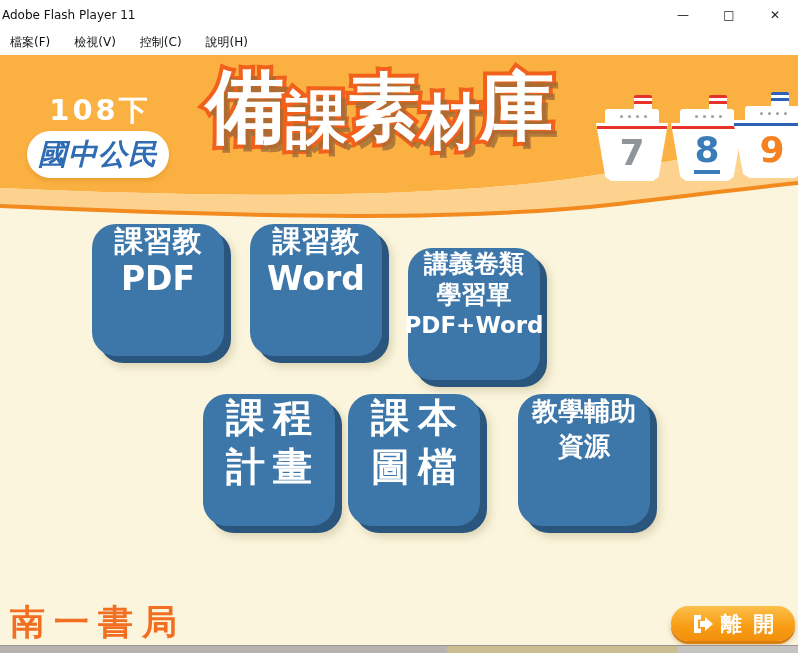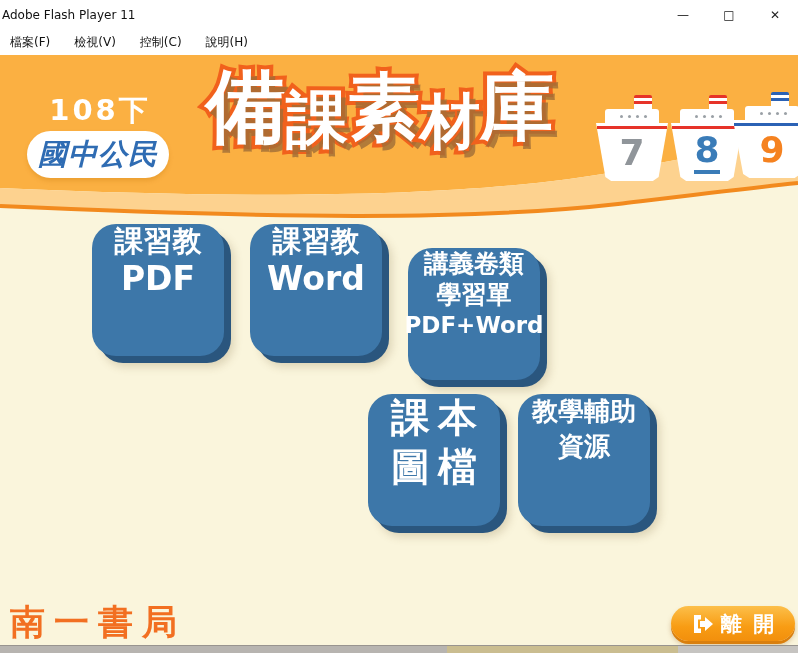--- a/index.html
+++ b/index.html
@@ -161,21 +161,25 @@
   <div class="tile t-small" style="left:250px; top:169px;">
     <div class="ln">課習教</div>
     <div class="ln latin">Word</div>
   </div>
   <div class="tile t-multi" style="left:408px; top:169px;margin-top:24px;">
     <div class="ln">講義卷類</div>
     <div class="ln">學習單</div>
     <div class="ln latin">PDF+Word</div>
   </div>
 
-  <div class="tile t-big" style="left:368px; top:339px;">
+  <div class="tile t-big" style="left:203px; top:339px;">
+    <div class="ln">課程</div>
+    <div class="ln">計畫</div>
+  </div>
+  <div class="tile t-big" style="left:348px; top:339px;">
     <div class="ln">課本</div>
     <div class="ln">圖檔</div>
   </div>
   <div class="tile t-aid" style="left:518px; top:339px;">
     <div class="ln">教學輔助</div>
     <div class="ln">資源</div>
   </div>
 
   <div class="publisher">南一書局</div>
 

